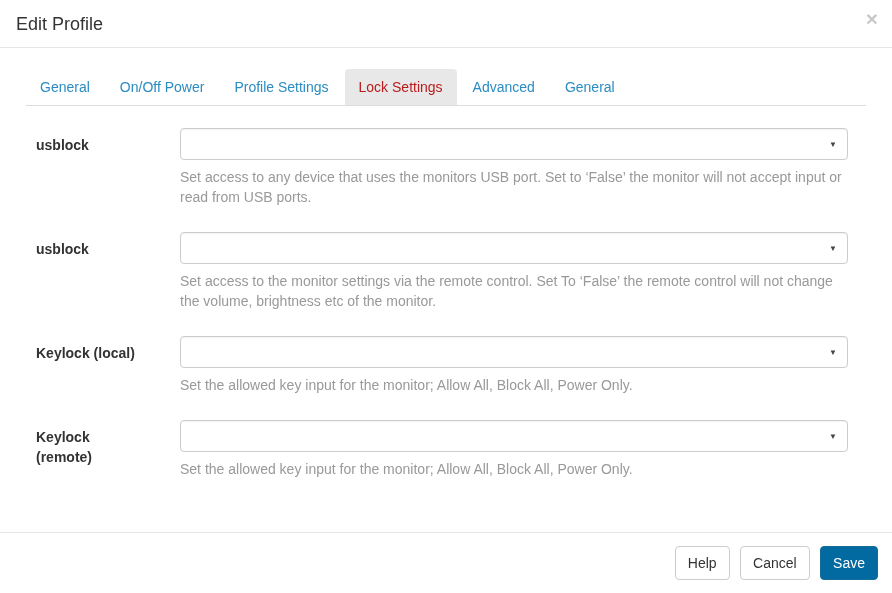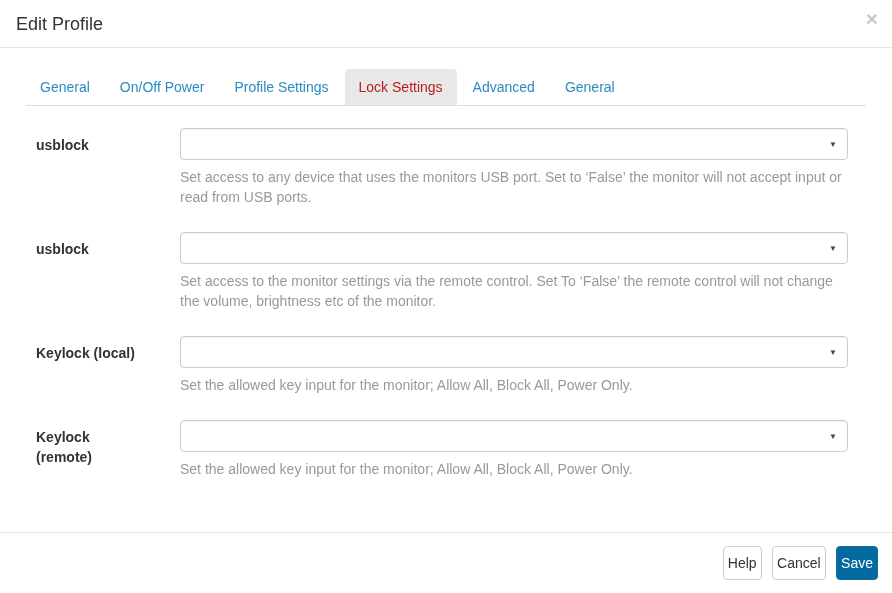--- a/index.html
+++ b/index.html
@@ -111,21 +111,21 @@
     position: absolute;
     left: 0; right: 0; bottom: 0;
     border-top: 1px solid #e5e5e5;
     padding: 13px 14px;
     text-align: right;
     background: #fff;
   }
   .btn {
     display: inline-block;
     margin-left: 6px;
-    padding: 6px 4px;
+    padding: 6px 12px;
     font-family: inherit;
     font-size: 14px;
     line-height: 20px;
     color: #333;
     background: #fff;
     border: 1px solid #ccc;
     border-radius: 4px;
     cursor: pointer;
   }
   .btn-primary {

